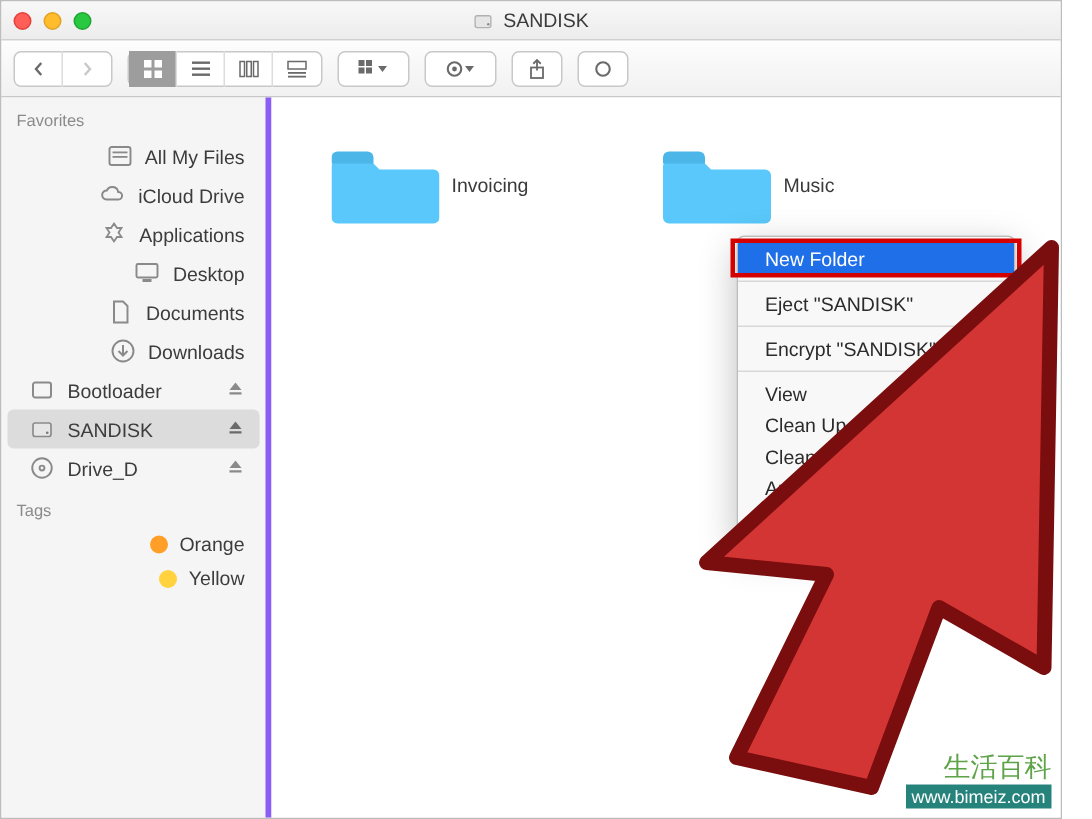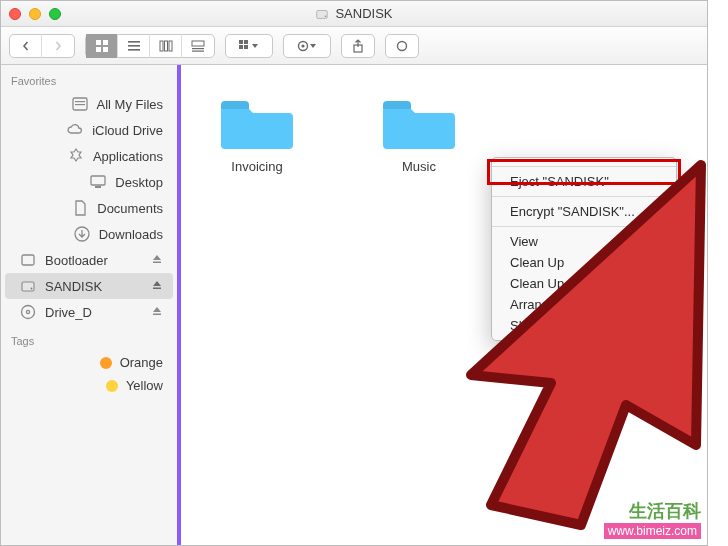--- a/index.html
+++ b/index.html
@@ -26,21 +26,21 @@
     .sidebar { width: 180px; background: #f6f5f5; border-right: 4px solid #8b5cf6; overflow-y: auto; padding-bottom: 20px; }
     .section-header { font-size: 11px; color: #8a8a8a; padding: 10px 10px 4px 10px; text-transform: none; font-weight: 500; }
     .sb-item { display: flex; align-items: center; gap: 8px; padding: 4px 10px 4px 14px; font-size: 13px; color: #3c3c3c; border-radius: 4px; margin: 0 4px; position: relative; justify-content: flex-end; }
     .sb-item.selected { background: #dcdcdc; }
     .sb-icon { width: 18px; height: 18px; display:flex; align-items:center; justify-content:center; color:#7a7a7a; flex-shrink:0; }
     .eject { margin-left: auto; color:#8a8a8a; }
     .tag-dot { width: 12px; height: 12px; border-radius: 50%; flex-shrink:0; }
     
     .main { flex: 1; position: relative; background: #fff; }
     .file-grid { display: flex; gap: 90px; padding: 30px 40px; }
-    .file { display: flex; flex-direction: column; align-items: center; gap: 8px; font-size: 13px; color: #3a3a3a; }
+    .file { display: flex; flex-direction: row; align-items: center; gap: 8px; font-size: 13px; color: #3a3a3a; }
     .folder-icon { width: 72px; height: 56px; }
     
     .ctx { position: absolute; right: 30px; top: 92px; width: 186px; background: rgba(248,248,248,0.98); border: 1px solid #bcbcbc; border-radius: 5px; box-shadow: 0 8px 24px rgba(0,0,0,0.25); padding: 4px 0; font-size: 13px; }
     .ctx-row { padding: 3px 16px 3px 18px; display:flex; align-items:center; justify-content:space-between; color:#2b2b2b; }
     .ctx-row.highlighted { background: #1f6fe8; color: #fff; }
     .ctx-sep { height: 1px; background: #d8d8d8; margin: 4px 0; }
     .sub-arrow { font-size: 10px; color:#555; }
     .ctx-highlight-box { position:absolute; right:26px; top:94px; width:194px; height:26px; border:3px solid #d40000; pointer-events:none; }
     
     .big-cursor { position: absolute; left: 240px; top: 90px; width: 330px; height: 380px; pointer-events: none; }
@@ -262,20 +262,23 @@
         <div class="file">
           <svg class="folder-icon" viewBox="0 0 72 56">
               <path d="M4 12h22l6 6h36a4 4 0 0 1 4 4v28a4 4 0 0 1-4 4H4a4 4 0 0 1-4-4V16a4 4 0 0 1 4-4z" fill="#5ac8fa"></path>
               <path d="M4 6h20a4 4 0 0 1 4 4v4H0v-4a4 4 0 0 1 4-4z" fill="#4db6e8"></path>
             </svg>
           <span>Music</span>
         </div>
       </div>
 
       <div class="ctx">
+        <div class="ctx-row highlighted">
+            <span>New Folder</span>
+          </div>
         <div class="ctx-sep"></div>
         <div class="ctx-row">
             <span>Eject "SANDISK"</span>
           </div>
         <div class="ctx-sep"></div>
         <div class="ctx-row">
             <span>Encrypt "SANDISK"...</span>
           </div>
         <div class="ctx-sep"></div>
         <div class="ctx-row">
@@ -297,18 +300,18 @@
             <span>Show View Options</span>
           </div>
       </div>
       <div class="ctx-highlight-box"></div>
 
       <svg class="big-cursor" viewBox="0 0 330 380">
         <path d="M280 10 L50 220 L130 228 L70 350 L160 370 L205 250 L275 290 Z" fill="#d33434" stroke="#7a0d0d" stroke-width="10" stroke-linejoin="round"></path>
       </svg>
 
       <div class="watermark">
-        <div style="font-size:18px;font-weight:bold;color:#4c9a35">生活百科</div>
-        <div style="font-size:12px;background:#ec4899;color:#fff;padding:1px 4px;">www.bimeiz.com</div>
+        <div style="font-size:18px;font-weight:normal;color:#4c9a35">生活百科</div>
+        <div style="font-size:12px;background:#0f766e;color:#fff;padding:1px 4px;">www.bimeiz.com</div>
       </div>
     </div>
   </div>
 </div>
 
 </body></html>

